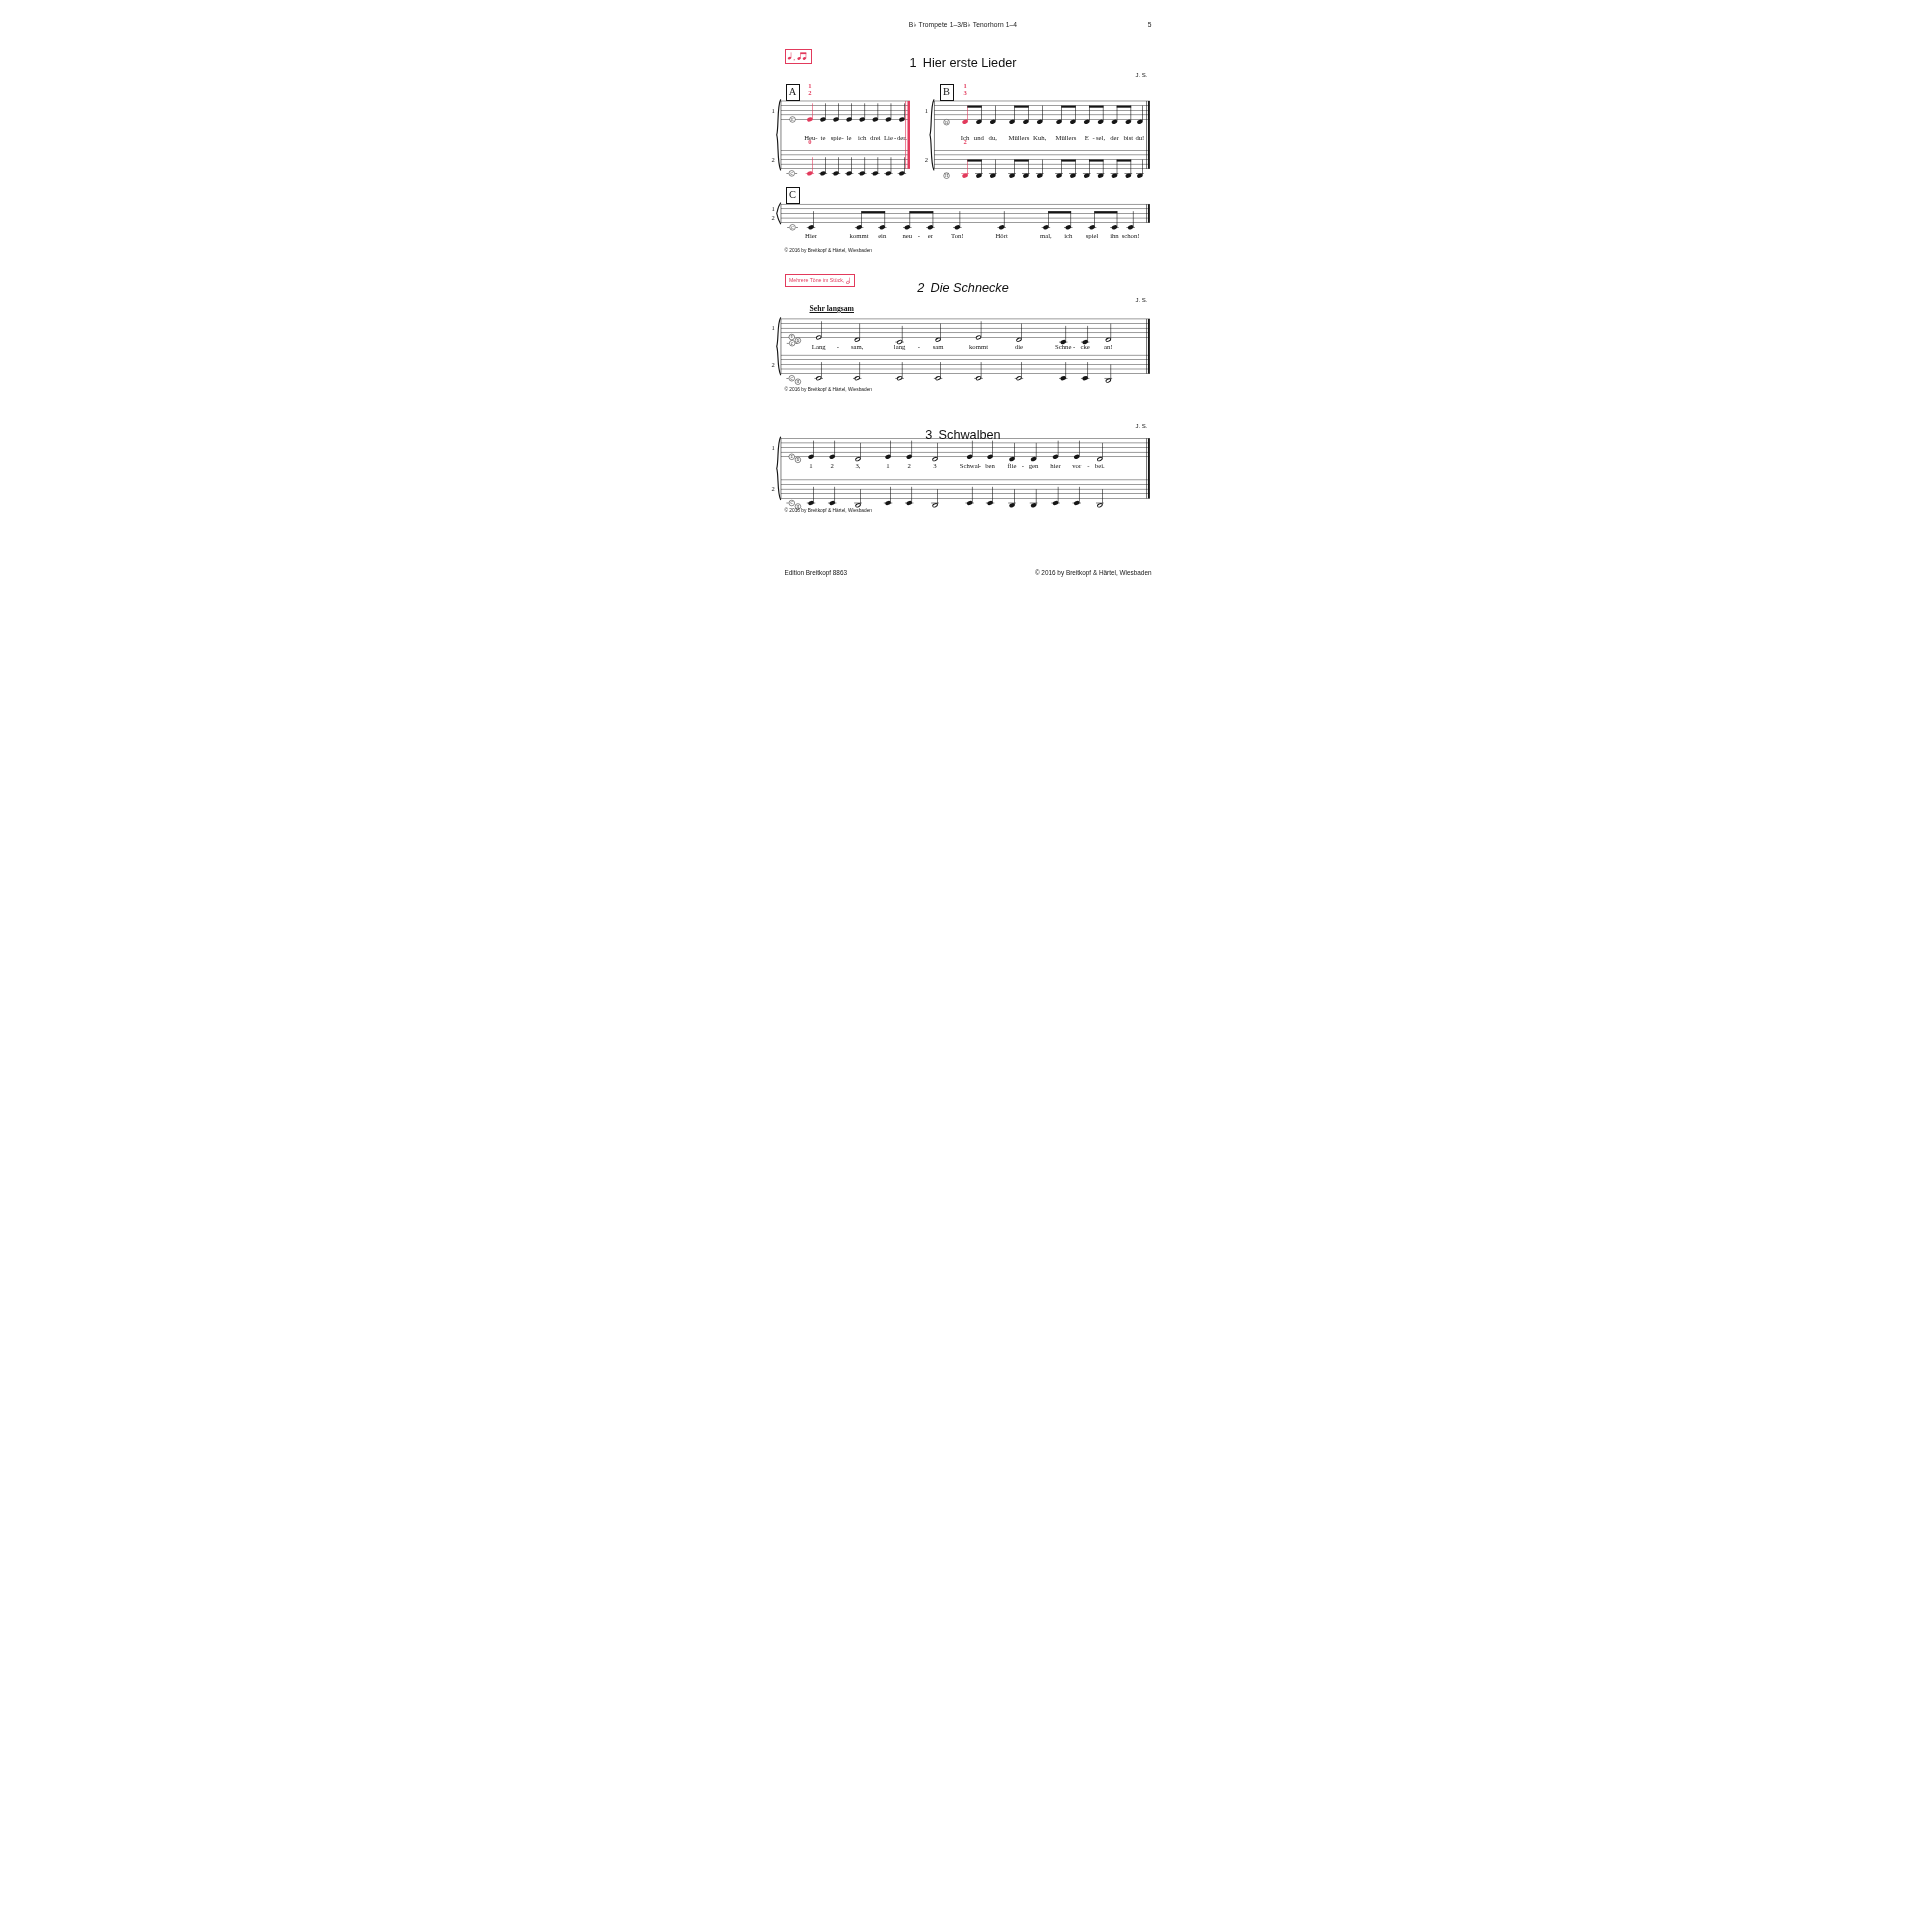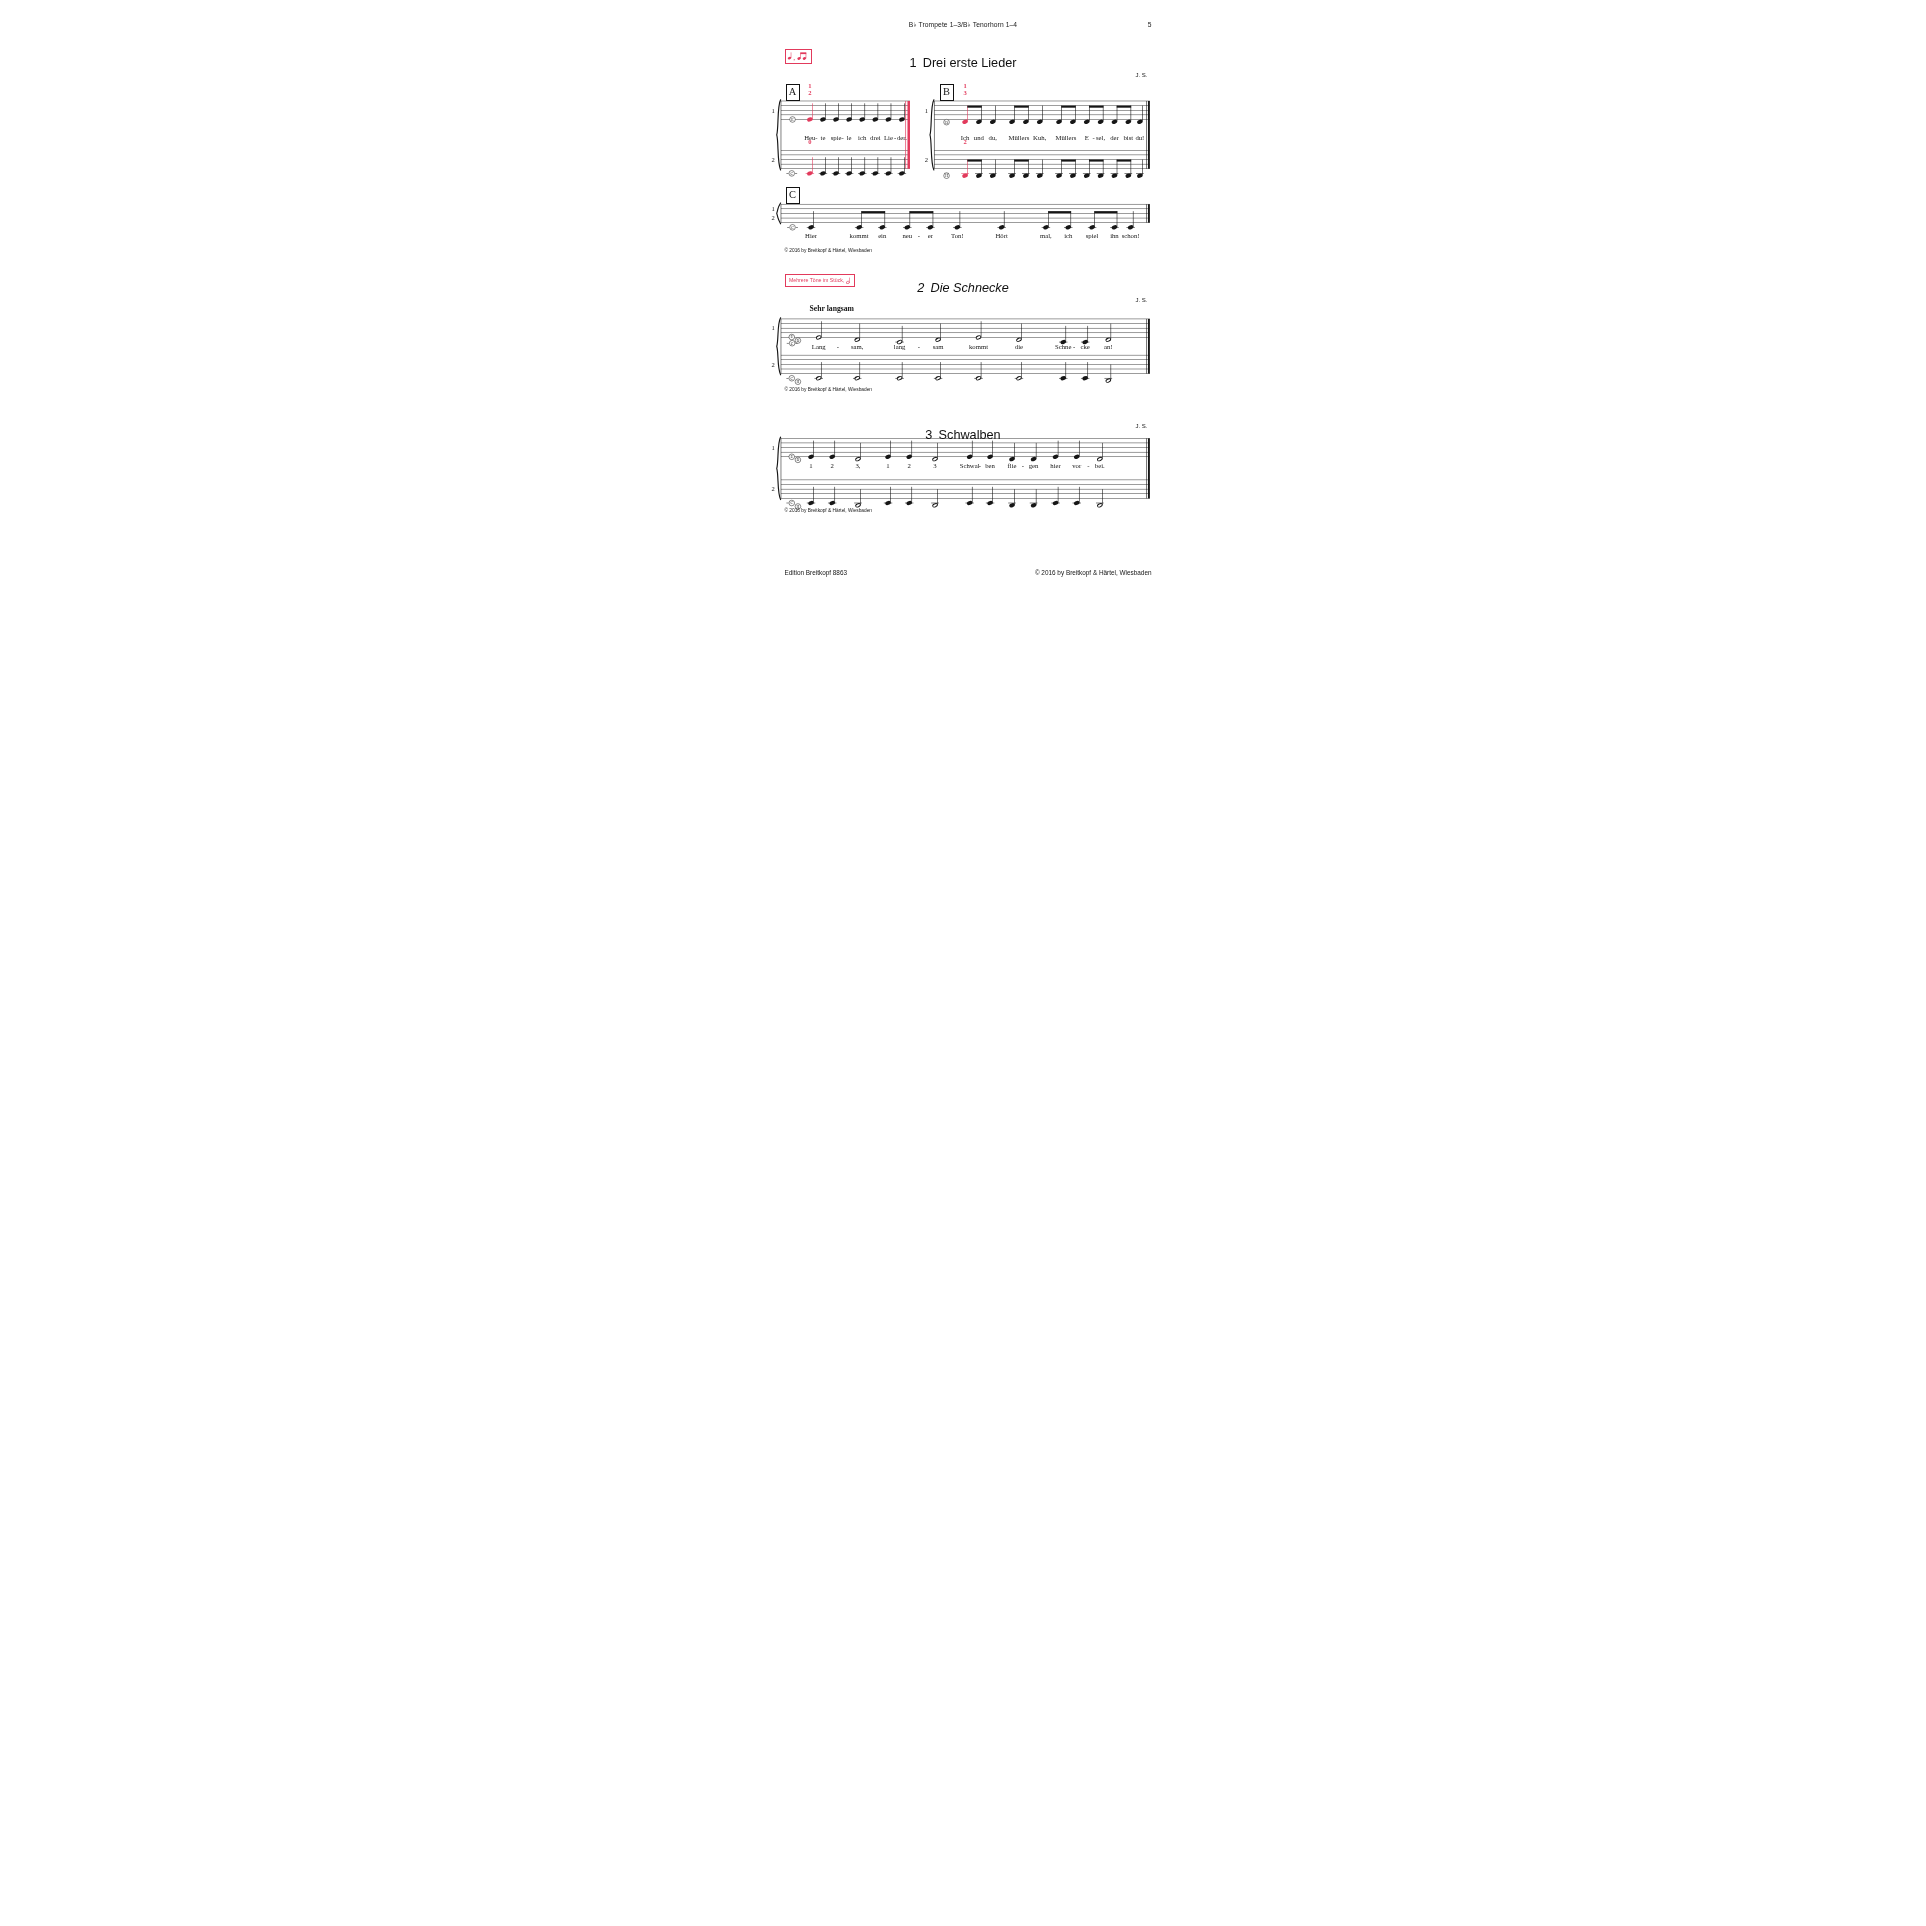--- a/index.html
+++ b/index.html
@@ -10,21 +10,21 @@
   .header-title{top:21px;left:0;width:459px;text-align:center;font-size:6.7px;letter-spacing:0.1px;}
   .page-number{top:21px;right:41px;font-size:6.7px;}
   .hint-box{left:51px;top:49px;width:25px;height:13px;border:0.8px solid var(--accent,#e23a5c);}
   .hint-box2{left:51px;top:274px;border:0.8px solid var(--accent,#e23a5c);color:var(--accent,#e23a5c);
              font-size:5.2px;padding:1.5px 3.5px 1.9px 3.5px;display:flex;align-items:center;gap:1.5px;white-space:nowrap;}
   .piece-title{left:0;width:459px;text-align:center;font-size:12.7px;color:#111;}
   .piece-title .t{margin-left:6.2px;}
   #title1{top:56px;} #title2{top:281px;font-style:italic;} #title3{top:428px;}
   .composer{right:45px;font-size:6px;}
   #composer1{top:72px;} #composer2{top:297px;} #composer3{top:423px;}
-  .tempo{left:76px;top:304px;font-family:"Liberation Serif",serif;font-weight:bold;font-size:7.7px;}
+  .tempo{left:76px;top:304px;font-family:"Liberation Serif",serif;font-weight:bold;font-size:7.7px;text-decoration:underline;}
   .copyright{left:51px;font-size:4.8px;}
   #copy1{top:248px;} #copy2{top:387px;} #copy3{top:508px;}
   .sec-box{width:12px;height:14.6px;border:0.8px solid #111;font-family:"Liberation Serif",serif;
            font-size:10.4px;line-height:14px;text-align:center;background:#fff;}
   #secA{left:52px;top:84px;} #secB{left:206px;top:84px;} #secC{left:52px;top:187px;}
   .footer-left{left:51px;top:569px;font-size:6.4px;}
   .footer-right{right:41px;top:569px;font-size:6.4px;}
 </style>
 </head>
 <body>
@@ -531,21 +531,21 @@
 
   <div class="abs hint-box2">
     <span>Mehrere Töne im Stück,</span>
     <svg width="4.6" height="7.3" viewBox="0 0 12 19">
       <ellipse cx="4.6" cy="14.4" rx="4.2" ry="3" transform="rotate(-21 4.6 14.4)" fill="#fff" stroke="#e23a5c" stroke-width="1.7" class="acc-stroke"></ellipse>
       <rect x="7.9" y="1.5" width="1.3" height="13" fill="#e23a5c" class="acc-fill"></rect>
     </svg>
   </div>
 
   <div id="title1" class="abs piece-title">
-    <span>1</span><span class="t">Drei erste Lieder</span>
+    <span>1</span><span class="t">Hier erste Lieder</span>
   </div>
   <div id="composer1" class="abs composer">J. S.</div>
 
   <div id="secA" class="abs sec-box">A</div>
   <div id="secB" class="abs sec-box">B</div>
   <div id="secC" class="abs sec-box">C</div>
 
   <div id="copy1" class="abs copyright">© 2016 by Breitkopf &amp; Härtel, Wiesbaden</div>
 
   <div id="title2" class="abs piece-title">

